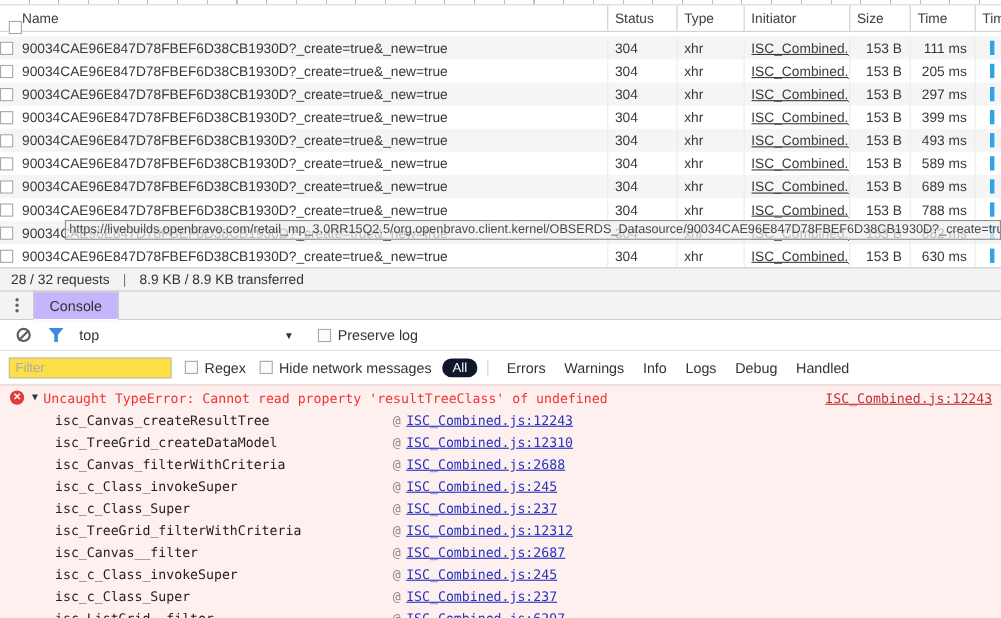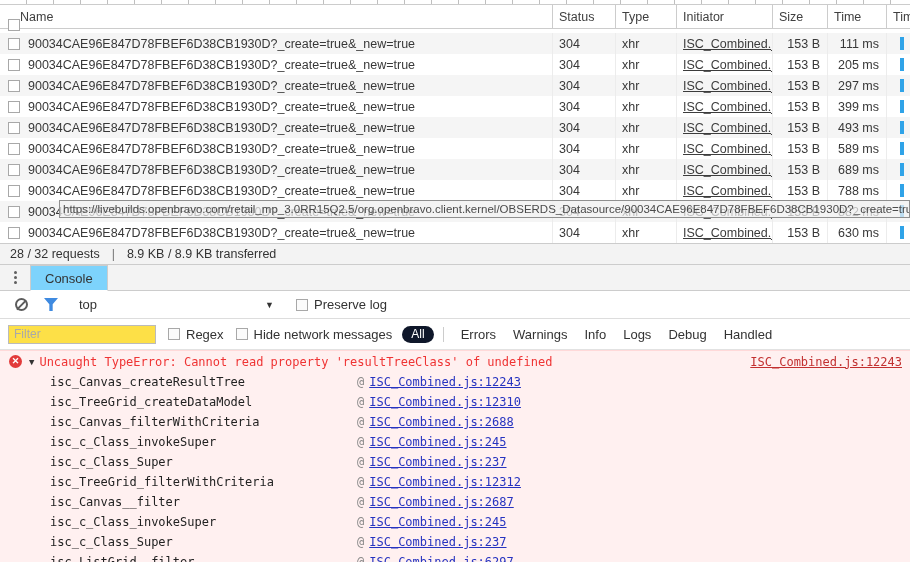--- a/index.html
+++ b/index.html
@@ -23,53 +23,53 @@
   .c-tl   { width:24px; flex:none; }
 
   .partial-row { height:4px; background:#fff; position:relative; }
   .partial-row .chk-sliver { position:absolute; left:8px; top:-10px; width:12px; height:12px;
      border:1px solid #a8a8a8; background:#fff; }
 
   .net-row { display:flex; height:21px; font-size:12.5px; align-items:center; }
   .net-row.odd { background:#f5f5f5; }
   .net-row .cell { height:100%; display:flex; align-items:center; padding-left:6px;
      border-left:1px solid #ececec; overflow:hidden; white-space:nowrap; }
-  .net-row .cell:first-child { border-left:none; padding-left:8px; }
+  .net-row .cell:first-child { border-left:none; padding-left:0; }
   .net-row .c-size, .net-row .c-time { justify-content:flex-end; padding-right:7px; }
   .checkbox { width:12px; height:12px; border:1px solid #a8a8a8; background:#fff;
      flex:none; margin-right:8px; }
   .init-link { text-decoration:underline; color:#3c3c3c; cursor:pointer; overflow:hidden; white-space:nowrap; }
   .tl-bar { width:4px; height:13px; background:#2fa3e8; margin-left:7px; }
 
   .net-tooltip { position:absolute; left:59px; right:0; top:200px; height:18px;
      background:rgba(243,243,243,0.72); border:1px solid #8f8f8f;
      font-size:11.5px; color:#4a4a4a; display:flex; align-items:center;
      padding:0 3px; white-space:nowrap; overflow:hidden; z-index:5; }
 
   .net-summary { height:21px; background:#f3f3f3; border-top:1px solid #ccc;
      display:flex; align-items:center; font-size:12.5px; color:#333; padding-left:10px; gap:12px; }
   .sum-div { color:#777; }
 
   
   .tab-row { height:27px; background:#f3f3f3; border-top:1px solid #ccc; border-bottom:1px solid #ccc;
      display:flex; align-items:stretch; }
   .kebab { width:30px; display:flex; align-items:center; justify-content:center; flex-direction:column; gap:2px; cursor:pointer; }
   .kebab i { width:3px; height:3px; border-radius:50%; background:#5f5f5f; display:block; }
-  .tab { position:relative; margin-bottom:-1px; background:#7dd3fc; border:1px solid #ccc; border-bottom:1px solid #fff;
+  .tab { position:relative; margin-bottom:-1px; background:#c4b5fd; border:1px solid #ccc; border-bottom:1px solid #fff;
      padding:0 14px; display:flex; align-items:center; font-size:13px; color:#333; cursor:pointer; z-index:2; }
 
   .ctx-row { height:28px; background:#fff; border-bottom:1px solid #ddd;
      display:flex; align-items:center; font-size:13px; color:#333; }
   .icon-block { width:13px; height:13px; border:2px solid #5c5c5c; border-radius:50%;
      position:relative; margin:0 0 0 15px; flex:none; cursor:pointer; }
   .icon-block::after { content:''; position:absolute; left:-2px; top:3.5px; width:13px; height:2px;
      background:#5c5c5c; transform:rotate(-45deg); }
   .icon-funnel { width:14px; height:13px; background:#3f8ae0; margin-left:16px; flex:none; cursor:pointer;
      clip-path:polygon(0 0,100% 0,62% 48%,62% 100%,38% 100%,38% 48%); }
-  .ctx-label { margin-left:21px; cursor:pointer; }
+  .ctx-label { margin-left:14px; cursor:pointer; }
   .ctx-caret { margin-left:168px; font-size:9px; color:#333; cursor:pointer; }
   .cbx { width:12px; height:12px; border:1px solid #a8a8a8; background:#fbfbfb; flex:none; cursor:pointer; }
   .ctx-row .cbx { margin-left:22px; }
   .cbx-label { margin-left:6px; cursor:pointer; }
 
   .filter-row { height:31px; background:#fff; border-bottom:1px solid #e2e2e2;
      display:flex; align-items:center; font-size:13px; color:#333; }
   .filter-input { width:148px; height:19px; margin-left:8px; border:1px solid #bbb; background:#fde047;
      font-size:12px; padding:0 5px; color:#333; font-family:"Liberation Sans",sans-serif; }
   .filter-input::placeholder { color:#a9a9a9; }

